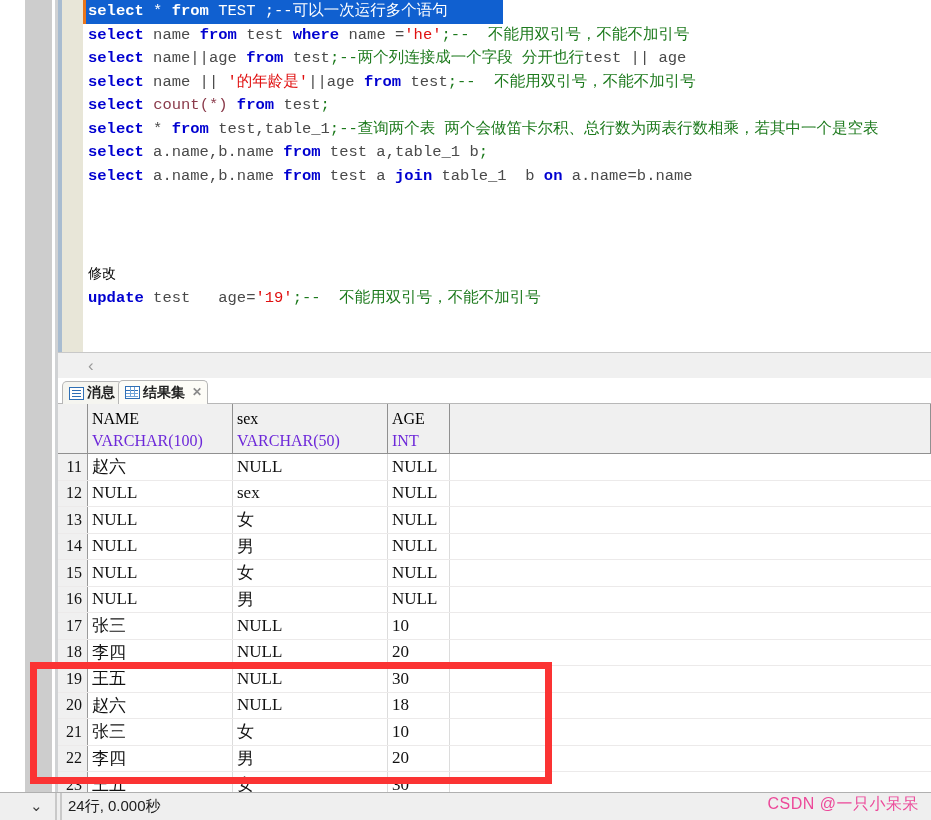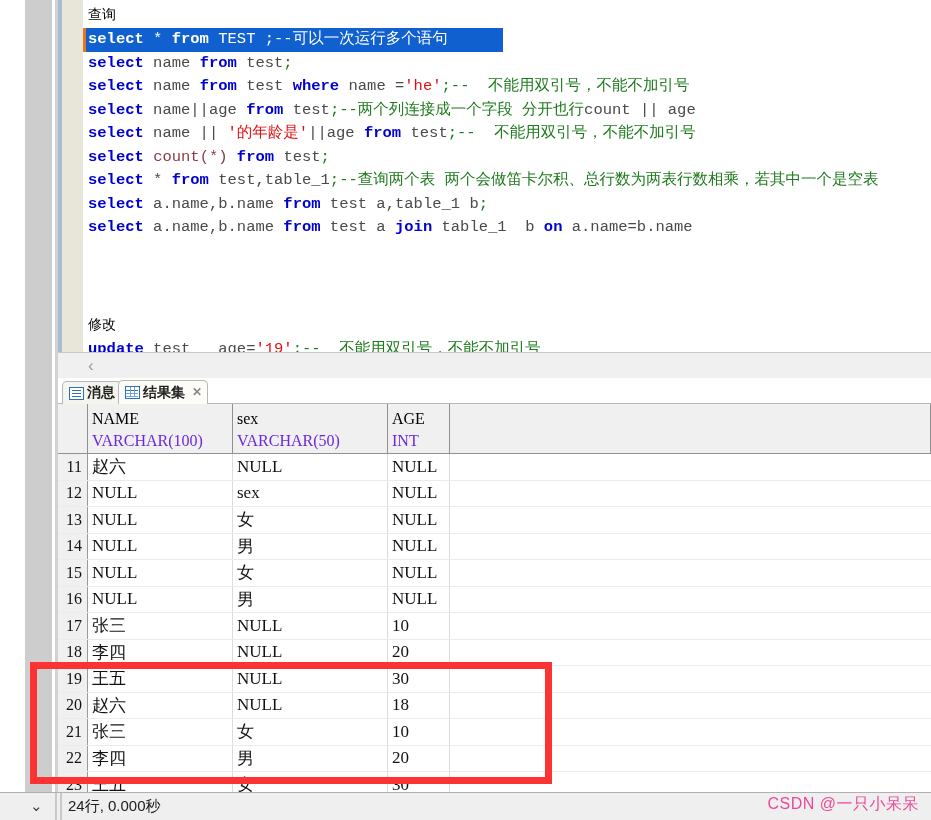--- a/index.html
+++ b/index.html
@@ -126,25 +126,23 @@
   <div class="left-white"></div>
   <div class="left-scroll"></div>
   <div class="left-sep1"></div>
   <div class="left-sep2"></div>
 
   <div class="editor-pane">
     <div class="editor-gutter">
       <div class="editor-gutter-edge"></div>
     </div>
     <div class="editor-body" id="editor-body">
-        <div class="code-line title">查询</div>
         <div class="code-line sel"><span class="kw">select</span><span class="pl"> * </span><span class="kw">from</span><span class="pl"> TEST </span><span class="cmt">;--可以一次运行多个语句</span></div>
-        <div class="code-line"><span class="kw">select</span><span class="pl"> name </span><span class="kw">from</span><span class="pl"> test</span><span class="cmt">;</span></div>
         <div class="code-line"><span class="kw">select</span><span class="pl"> name </span><span class="kw">from</span><span class="pl"> test </span><span class="kw">where</span><span class="pl"> name =</span><span class="str">'he'</span><span class="cmt">;</span><span class="cmt">--  不能用双引号，不能不加引号</span></div>
-        <div class="code-line"><span class="kw">select</span><span class="pl"> name||age </span><span class="kw">from</span><span class="pl"> test</span><span class="cmt">;</span><span class="cmt">--两个列连接成一个字段 分开也行</span><span class="pl">count || age</span></div>
+        <div class="code-line"><span class="kw">select</span><span class="pl"> name||age </span><span class="kw">from</span><span class="pl"> test</span><span class="cmt">;</span><span class="cmt">--两个列连接成一个字段 分开也行</span><span class="pl">test || age</span></div>
         <div class="code-line"><span class="kw">select</span><span class="pl"> name || </span><span class="str">'的年龄是'</span><span class="pl">||age </span><span class="kw">from</span><span class="pl"> test</span><span class="cmt">;</span><span class="cmt">--  不能用双引号，不能不加引号</span></div>
         <div class="code-line"><span class="kw">select</span><span class="pl"> </span><span class="fn">count</span><span class="fn">(*)</span><span class="pl"> </span><span class="kw">from</span><span class="pl"> test</span><span class="cmt">;</span></div>
         <div class="code-line"><span class="kw">select</span><span class="pl"> * </span><span class="kw">from</span><span class="pl"> test,table_1</span><span class="cmt">;</span><span class="cmt">--查询两个表 两个会做笛卡尔积、总行数为两表行数相乘，若其中一个是空表</span></div>
         <div class="code-line"><span class="kw">select</span><span class="pl"> a.name,b.name </span><span class="kw">from</span><span class="pl"> test a,table_1 b</span><span class="cmt">;</span></div>
         <div class="code-line"><span class="kw">select</span><span class="pl"> a.name,b.name </span><span class="kw">from</span><span class="pl"> test a </span><span class="kw">join</span><span class="pl"> table_1  b </span><span class="kw">on</span><span class="pl"> a.name=b.name</span></div>
         <div class="blank"></div>
         <div class="blank"></div>
         <div class="blank"></div>
         <div class="code-line title">修改</div>
         <div class="code-line"><span class="kw">update</span><span class="pl"> test   age=</span><span class="str">'19'</span><span class="cmt">;</span><span class="cmt">--  不能用双引号，不能不加引号</span></div>

